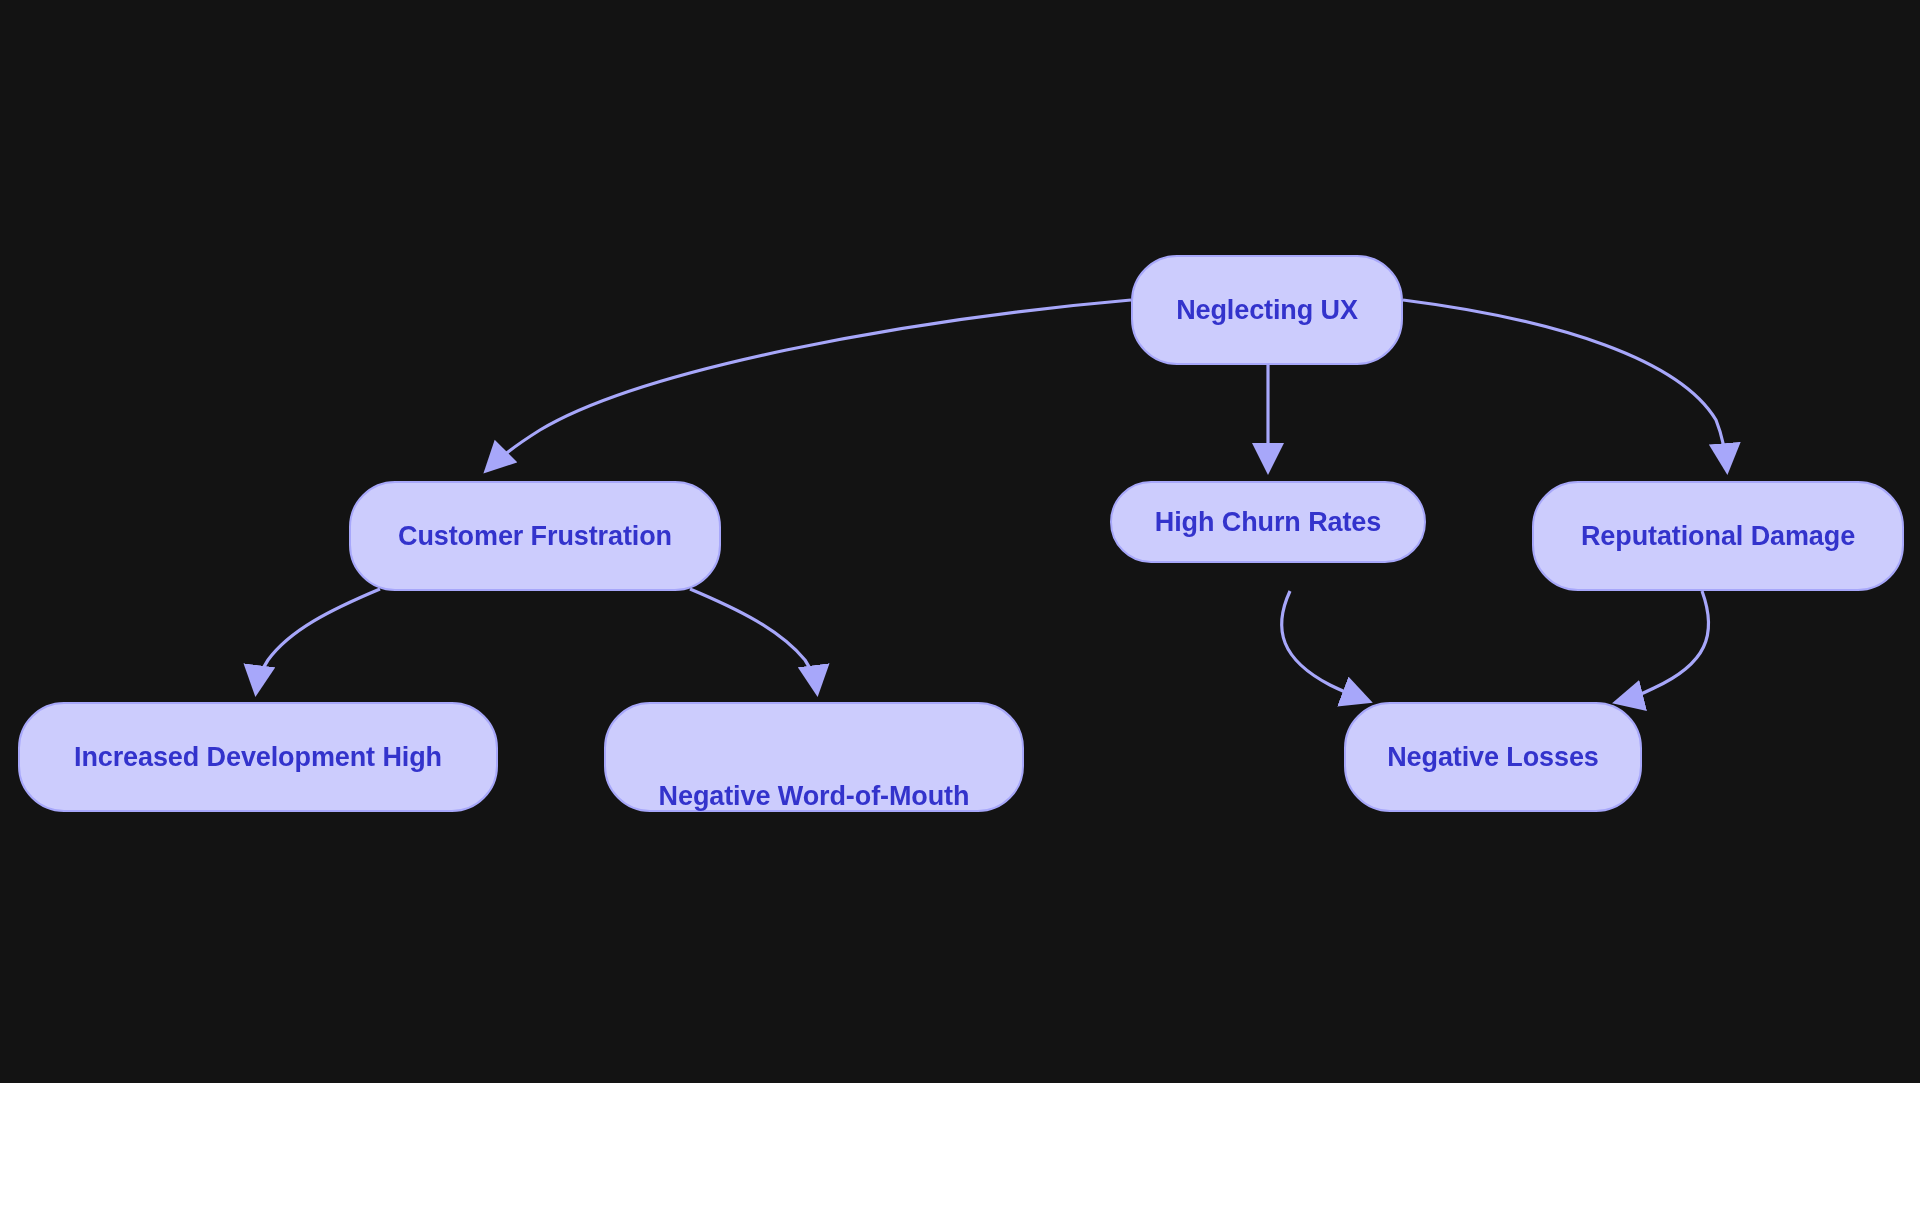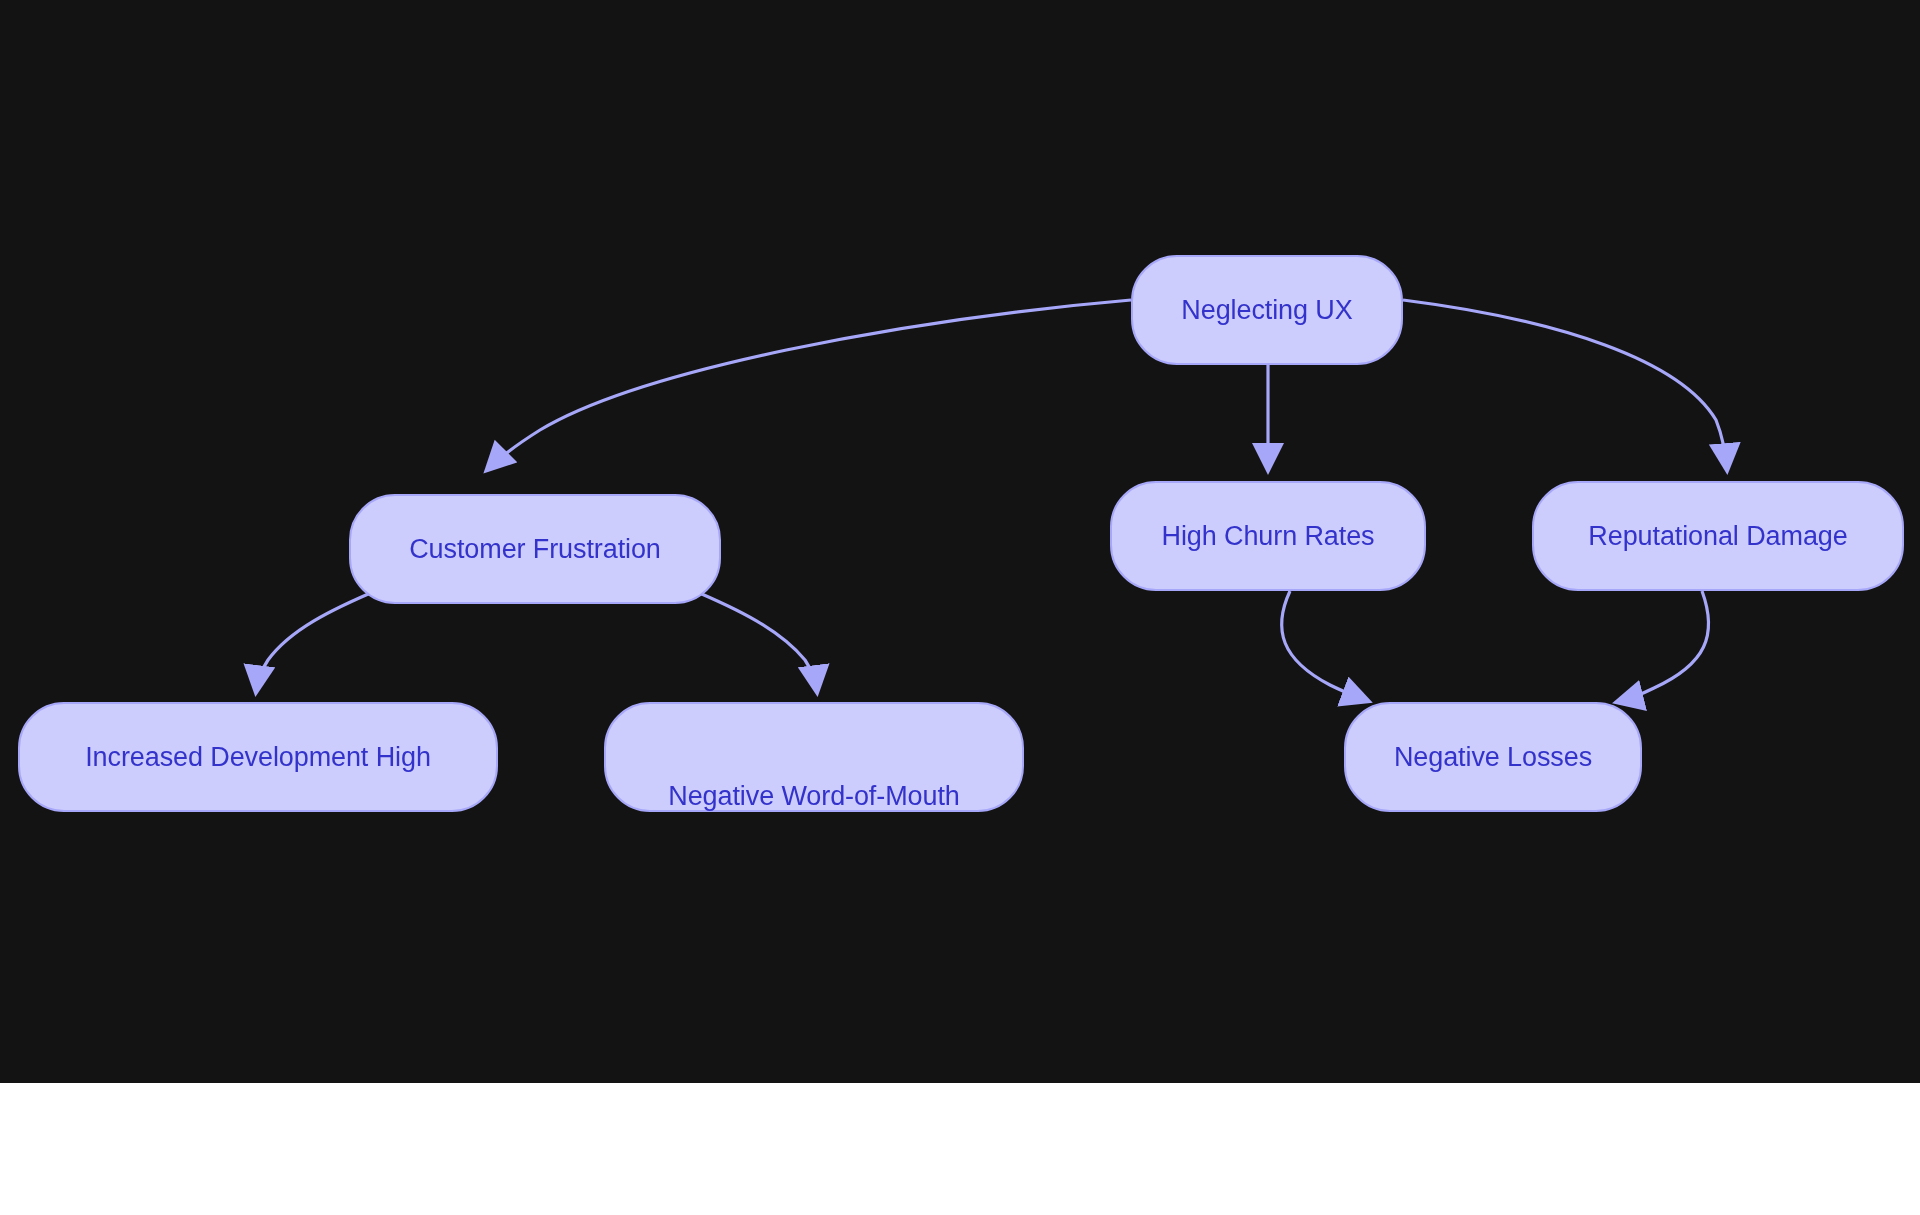--- a/index.html
+++ b/index.html
@@ -43,29 +43,29 @@
     border-radius: 46px;
     display: flex;
     align-items: center;
     justify-content: center;
     z-index: 3;
   }
   .node-label {
     color: #3333cc;
     font-size: 27px;
     font-family: "Liberation Sans", sans-serif;
-    font-weight: 400;
+    font-weight: 700;
     letter-spacing: -0.1px;
     white-space: nowrap;
     line-height: 1;
   }
   
   #node-root          { left: 1131px; top: 255px;  width: 272px; height: 110px; }
-  #node-frustration   { left: 349px;  top: 481px;  width: 372px; height: 110px; margin-top: 13px; }
-  #node-churn         { left: 1110px; top: 481px;  width: 316px; height: 110px; }
+  #node-frustration   { left: 349px;  top: 481px;  width: 372px; height: 110px; }
+  #node-churn         { left: 1110px; top: 481px;  width: 316px; height: 82px; }
   #node-reputation    { left: 1532px; top: 481px;  width: 372px; height: 110px; justify-content: center; }
   #node-devcosts      { left: 18px;   top: 702px;  width: 480px; height: 110px; }
   #node-wordofmouth   { left: 604px;  top: 702px;  width: 420px; height: 110px; align-items: flex-end; }
   #node-financial     { left: 1344px; top: 702px;  width: 298px; height: 110px; }
 
   #footer {
     position: absolute;
     left: 0;
     top: 1083px;
     width: 1920px;

